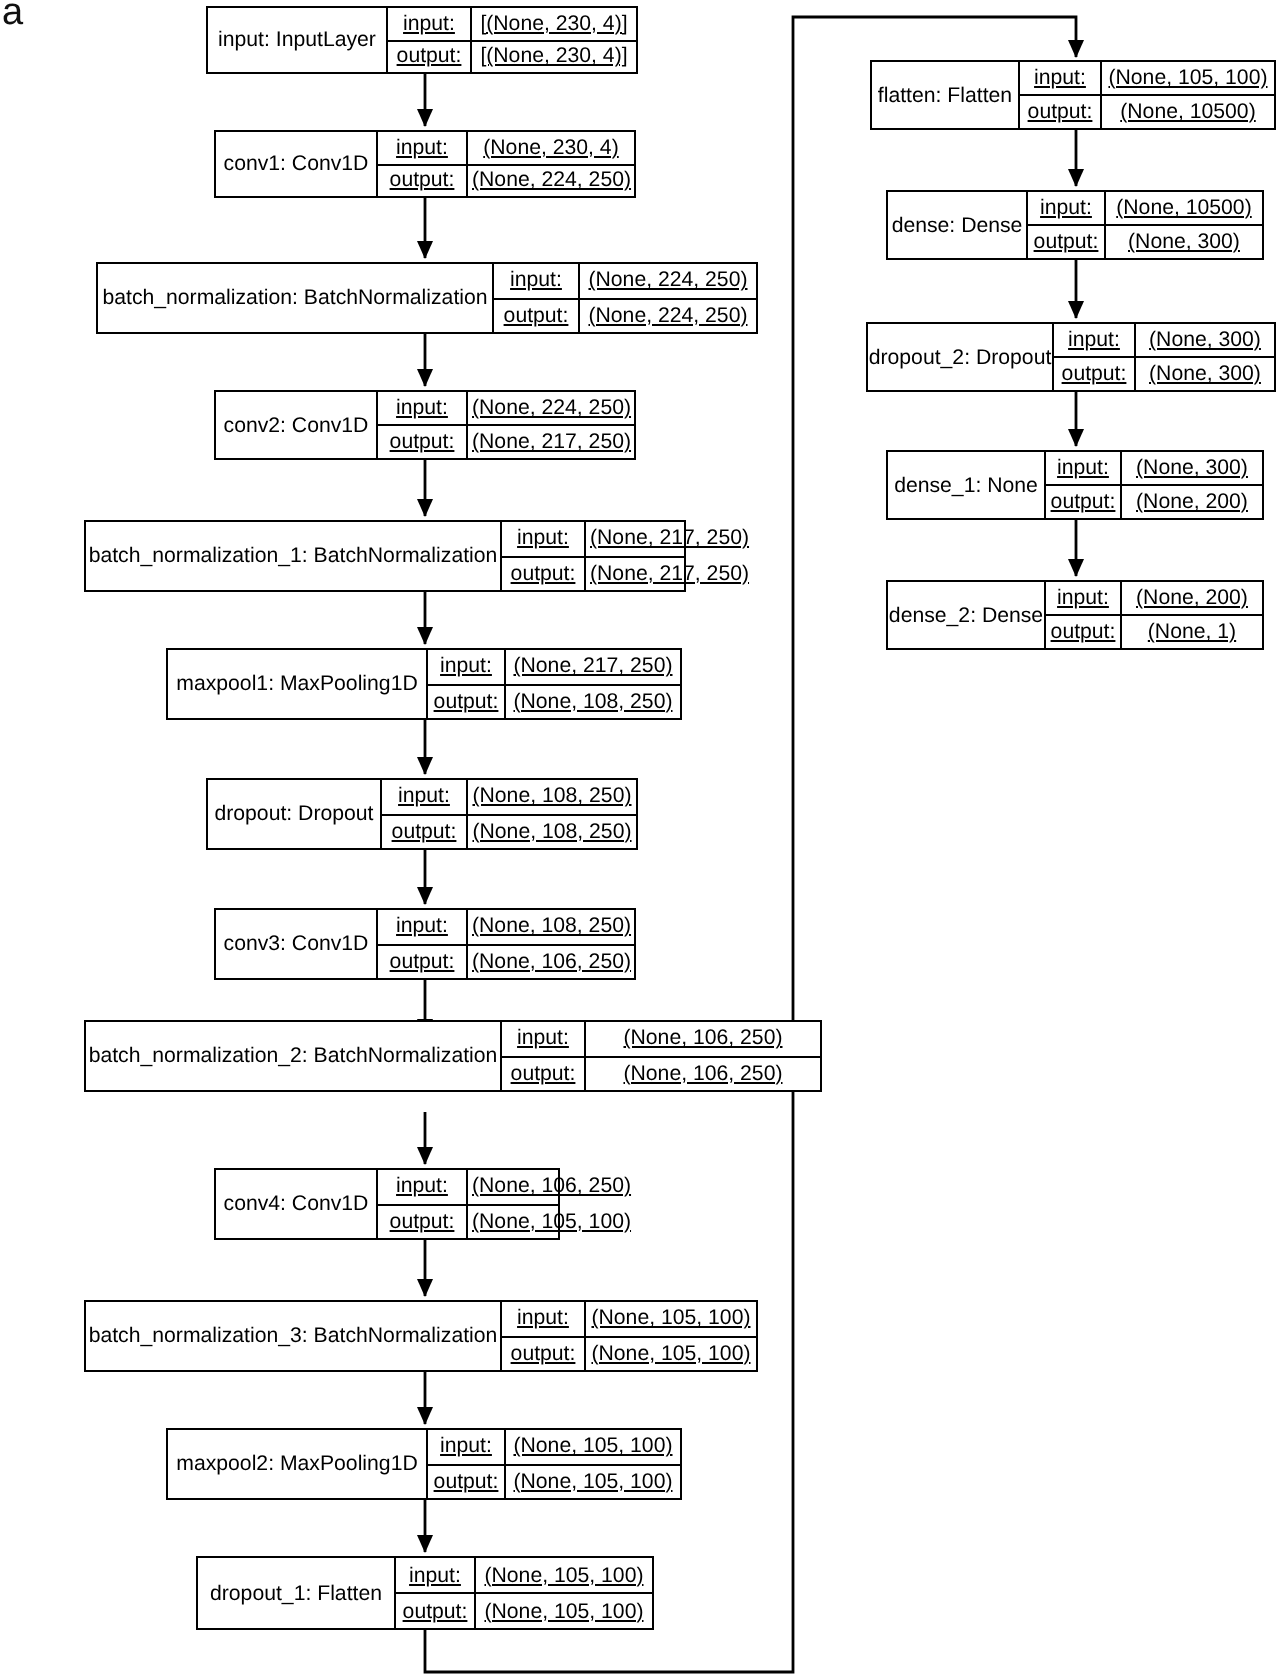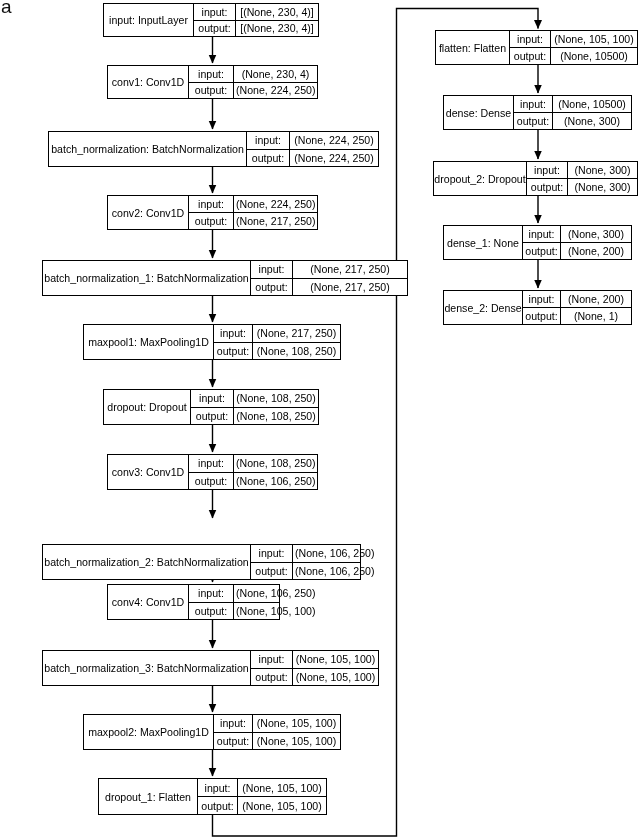--- a/index.html
+++ b/index.html
@@ -52,20 +52,21 @@
   .io {
     flex: 1 1 auto;
     display: flex;
     flex-direction: column;
     min-width: 0;
   }
   .io-row {
     flex: 1 1 0;
     display: flex;
     min-width: 0;
+    text-decoration: underline;
   }
   .io-row.output {
     border-top: 1.1px solid #000000;
   }
   .io-key {
     flex: 0 0 auto;
     display: flex;
     align-items: center;
     justify-content: center;
     border-right: 1.1px solid #000000;
@@ -164,21 +165,21 @@
         <div class="io-key" style="width:45px">input:</div>
         <div class="io-val">(None, 224, 250)</div>
       </div>
       <div class="io-row output">
         <div class="io-key" style="width:45px">output:</div>
         <div class="io-val">(None, 217, 250)</div>
       </div>
     </div>
   </div>
 
-  <div class="node" style="left:42px;top:260px;width:366px;height:36px">
+  <div class="node" style="left:42px;top:260px;width:301px;height:36px">
     <div class="name-cell" style="width:208px">batch_normalization_1: BatchNormalization</div>
     <div class="io">
       <div class="io-row input">
         <div class="io-key" style="width:42px">input:</div>
         <div class="io-val">(None, 217, 250)</div>
       </div>
       <div class="io-row output">
         <div class="io-key" style="width:42px">output:</div>
         <div class="io-val">(None, 217, 250)</div>
       </div>
@@ -220,21 +221,21 @@
         <div class="io-key" style="width:45px">input:</div>
         <div class="io-val">(None, 108, 250)</div>
       </div>
       <div class="io-row output">
         <div class="io-key" style="width:45px">output:</div>
         <div class="io-val">(None, 106, 250)</div>
       </div>
     </div>
   </div>
 
-  <div class="node" style="left:42px;top:544px;width:319px;height:36px">
+  <div class="node" style="left:42px;top:510px;width:369px;height:36px">
     <div class="name-cell" style="width:208px">batch_normalization_2: BatchNormalization</div>
     <div class="io">
       <div class="io-row input">
         <div class="io-key" style="width:42px">input:</div>
         <div class="io-val">(None, 106, 250)</div>
       </div>
       <div class="io-row output">
         <div class="io-key" style="width:42px">output:</div>
         <div class="io-val">(None, 106, 250)</div>
       </div>

